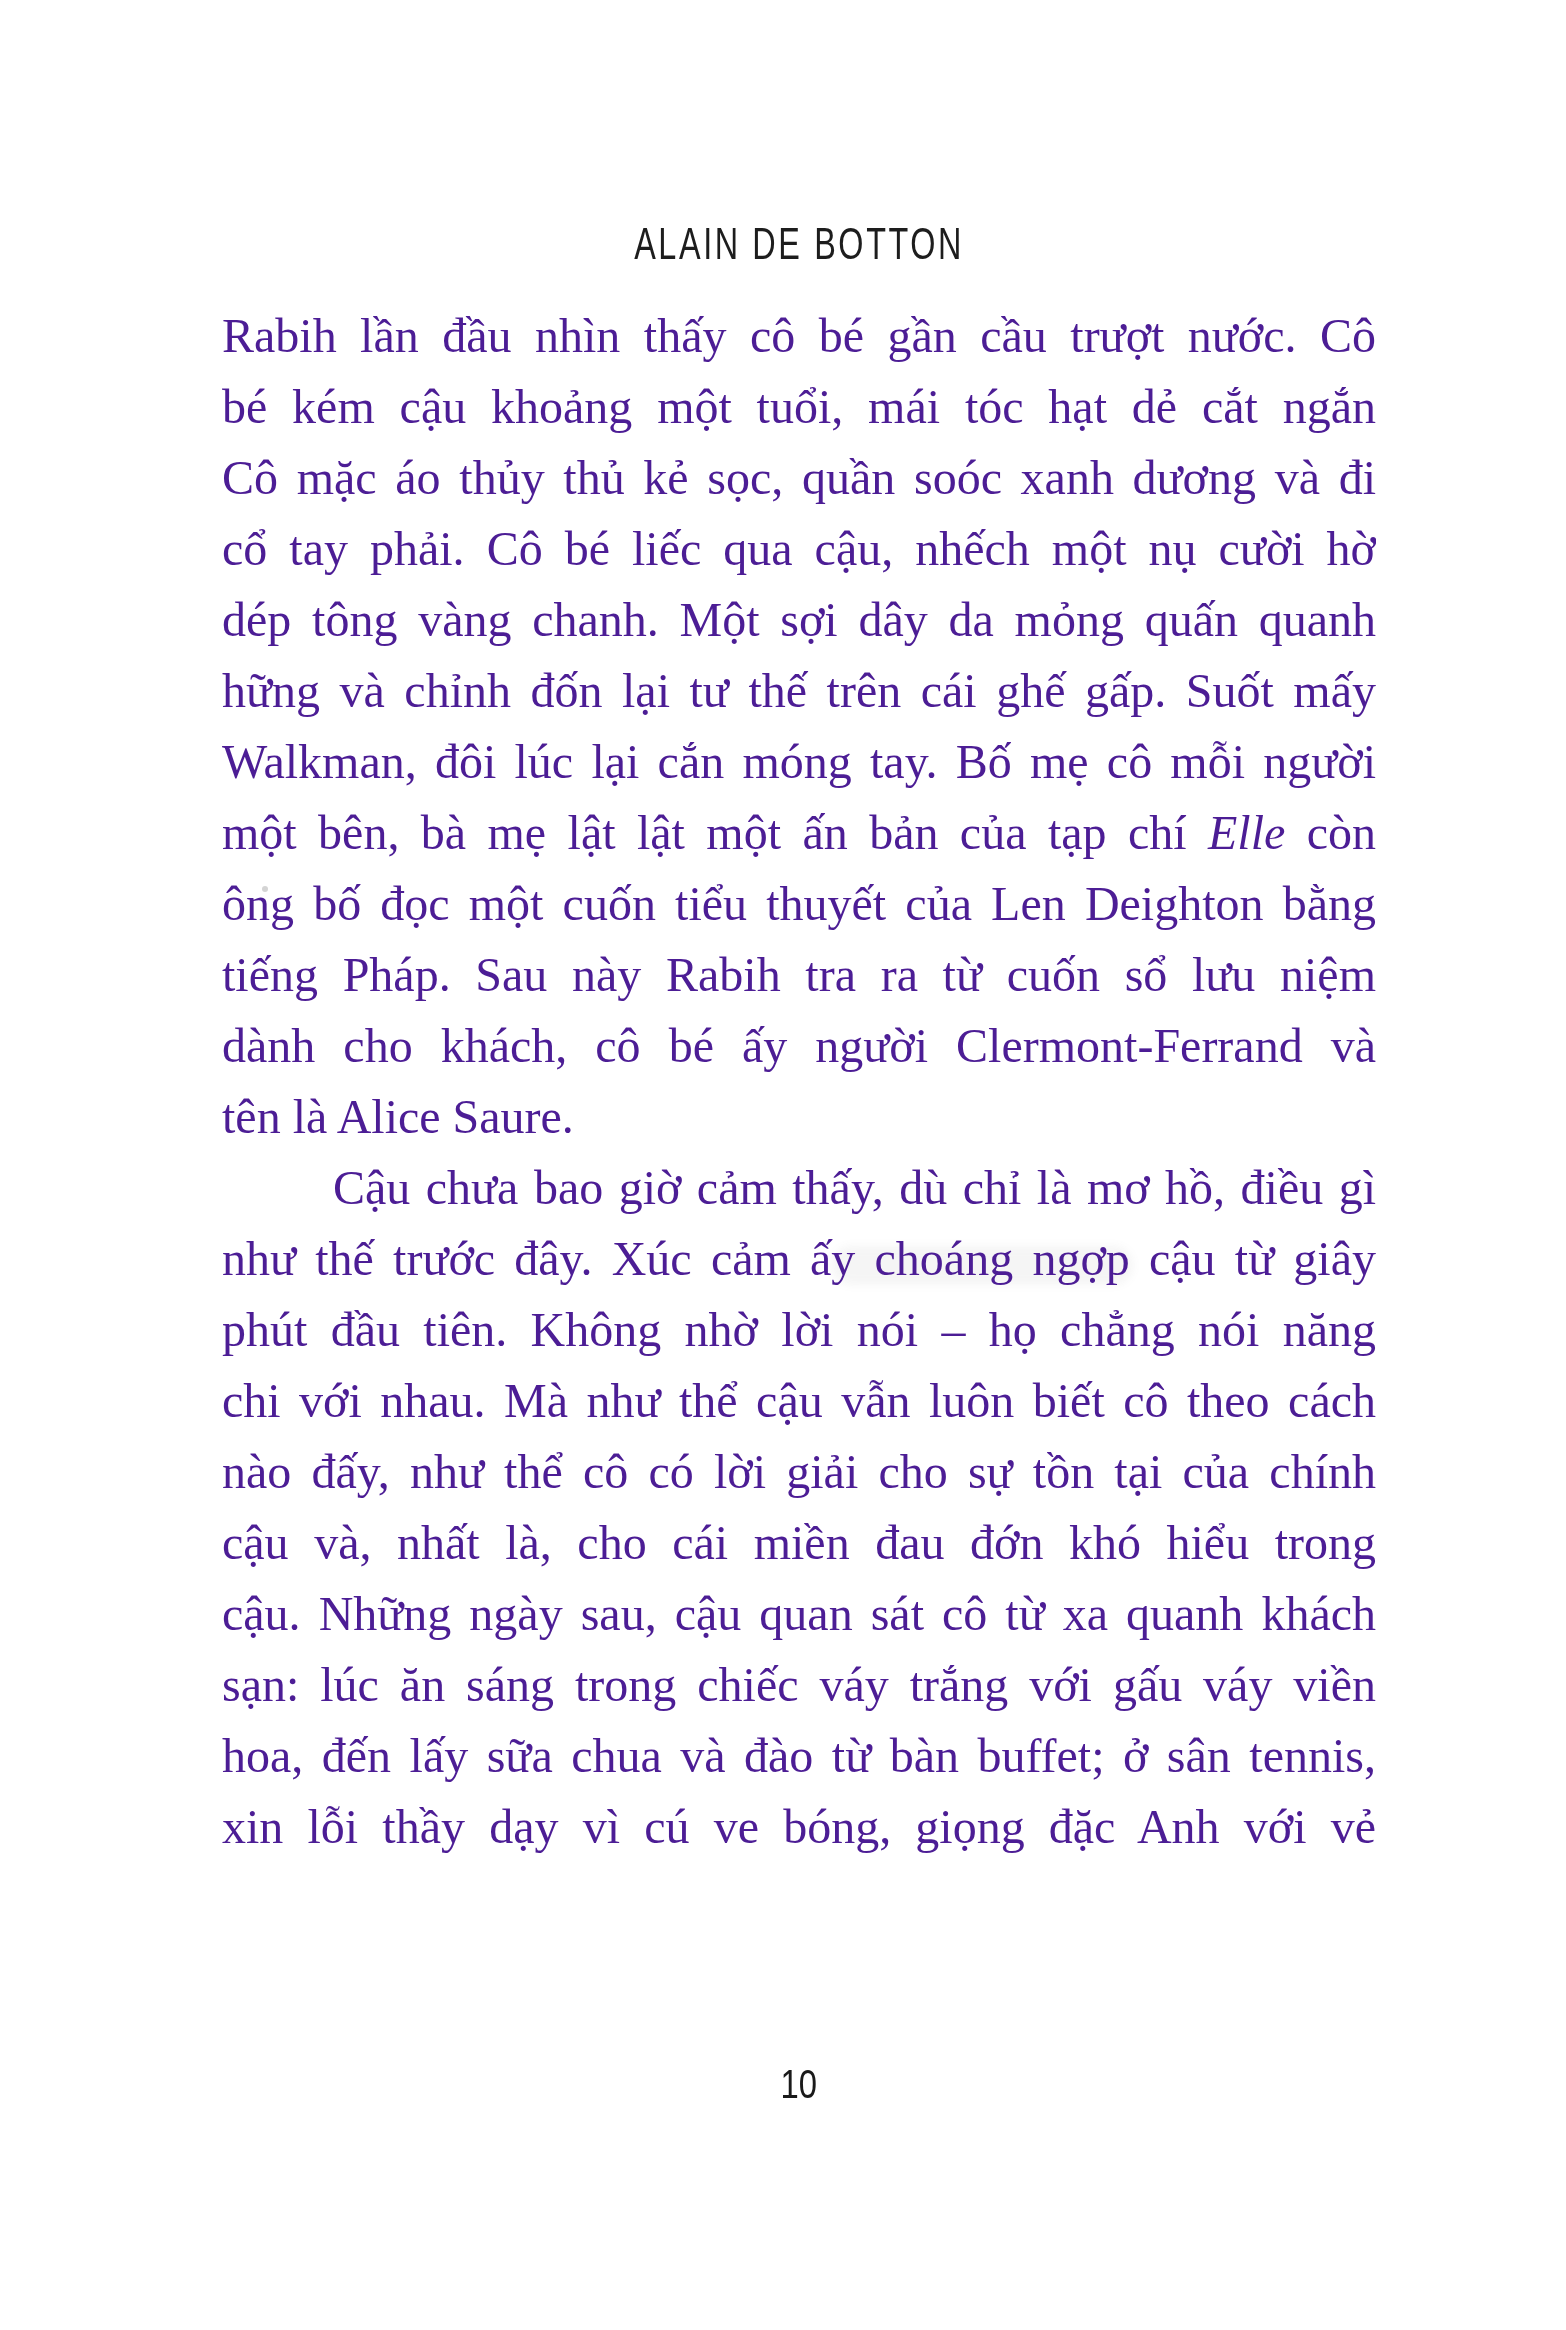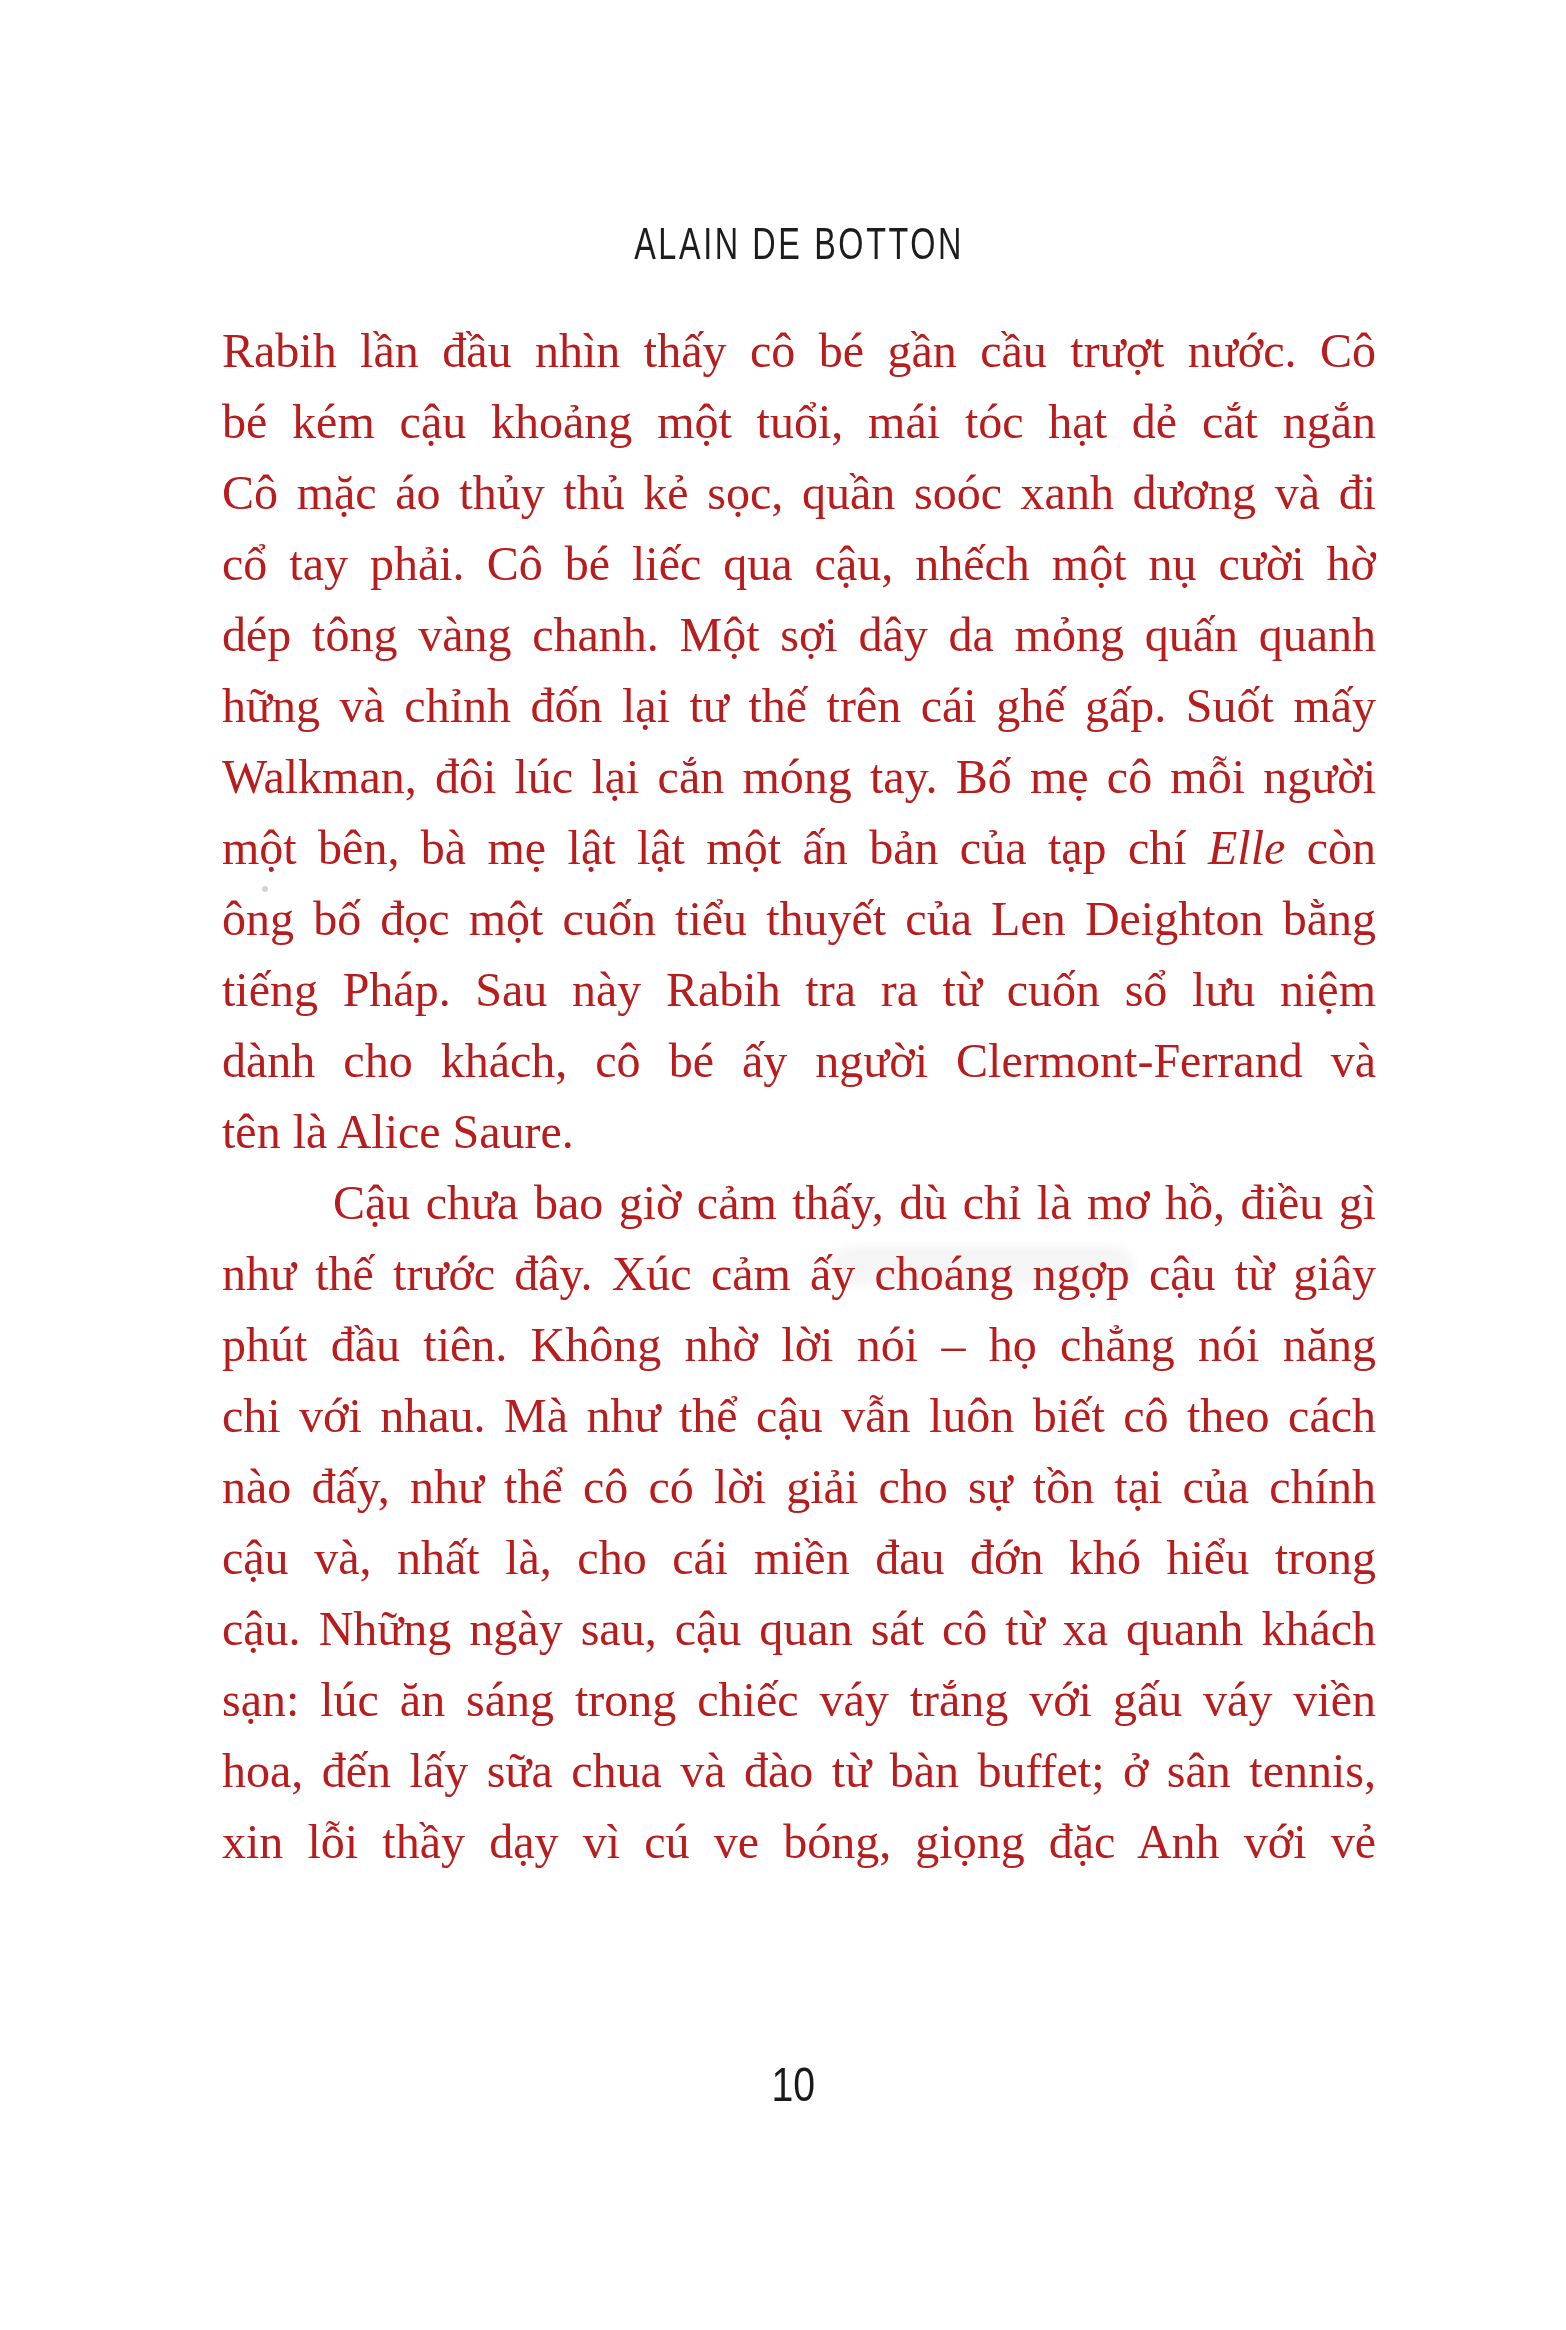--- a/index.html
+++ b/index.html
@@ -30,49 +30,49 @@
     white-space: nowrap;
   }
   .running-header .squeeze {
     display: inline-block;
     transform: scaleX(0.72);
     transform-origin: 50% 50%;
     letter-spacing: 3.6px;
   }
   .text-block {
     position: absolute;
-    top: 315px;
+    top: 300px;
     left: 222px;
     width: 1154px;
     font-size: 48px;
     line-height: 71px;
-    color: #b91c1c;
+    color: #4c1d95;
   }
   .text-line {
     text-align: justify;
     text-align-last: justify;
     overflow: hidden;
     max-height: 71px;
   }
   .text-line.flush-left {
     text-align: center;
     text-align-last: left;
   }
   .text-line.indent {
     padding-left: 111px;
   }
   .italic { font-style: italic; }
   .page-number {
     position: absolute;
     top: 2060px;
-    left: 216px;
+    left: 222px;
     width: 1154px;
     text-align: center;
     font-family: "Liberation Sans", "DejaVu Sans", sans-serif;
-    font-size: 49px;
+    font-size: 41px;
     line-height: 48px;
     color: #1a1a1a;
   }
   .page-number .squeeze {
     display: inline-block;
     transform: scaleX(0.8);
     transform-origin: 50% 50%;
   }
   .scan-smudge {
     position: absolute;

